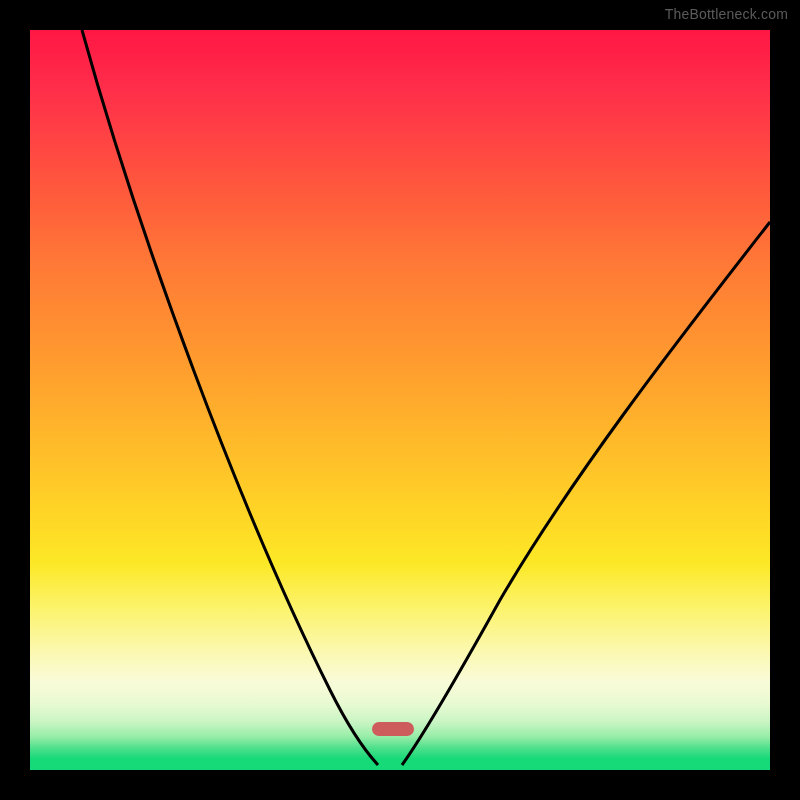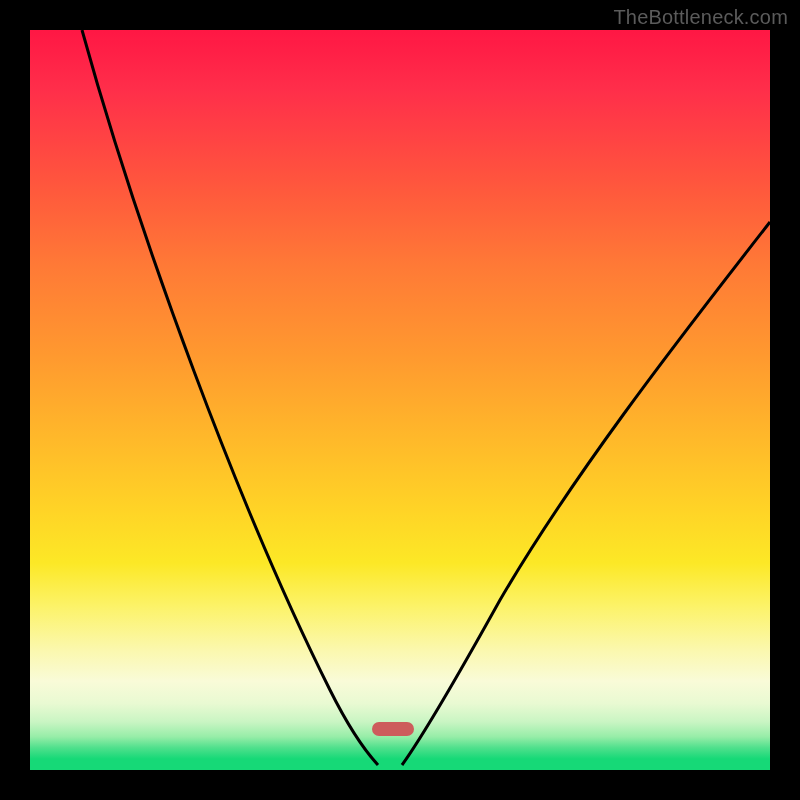--- a/index.html
+++ b/index.html
@@ -40,21 +40,21 @@
       #4fe08c 97%,
       #16d977 98.5%,
       #16d977 100%
     );
   }
   .watermark {
     position: absolute;
     top: 6px;
     right: 12px;
     color: #5b5b5b;
-    font-size: 20px;
+    font-size: 14px;
     letter-spacing: 0.2px;
     z-index: 5;
   }
   svg.curves {
     position: absolute;
     inset: 0;
   }
   .pill {
     position: absolute;
     width: 42px;

